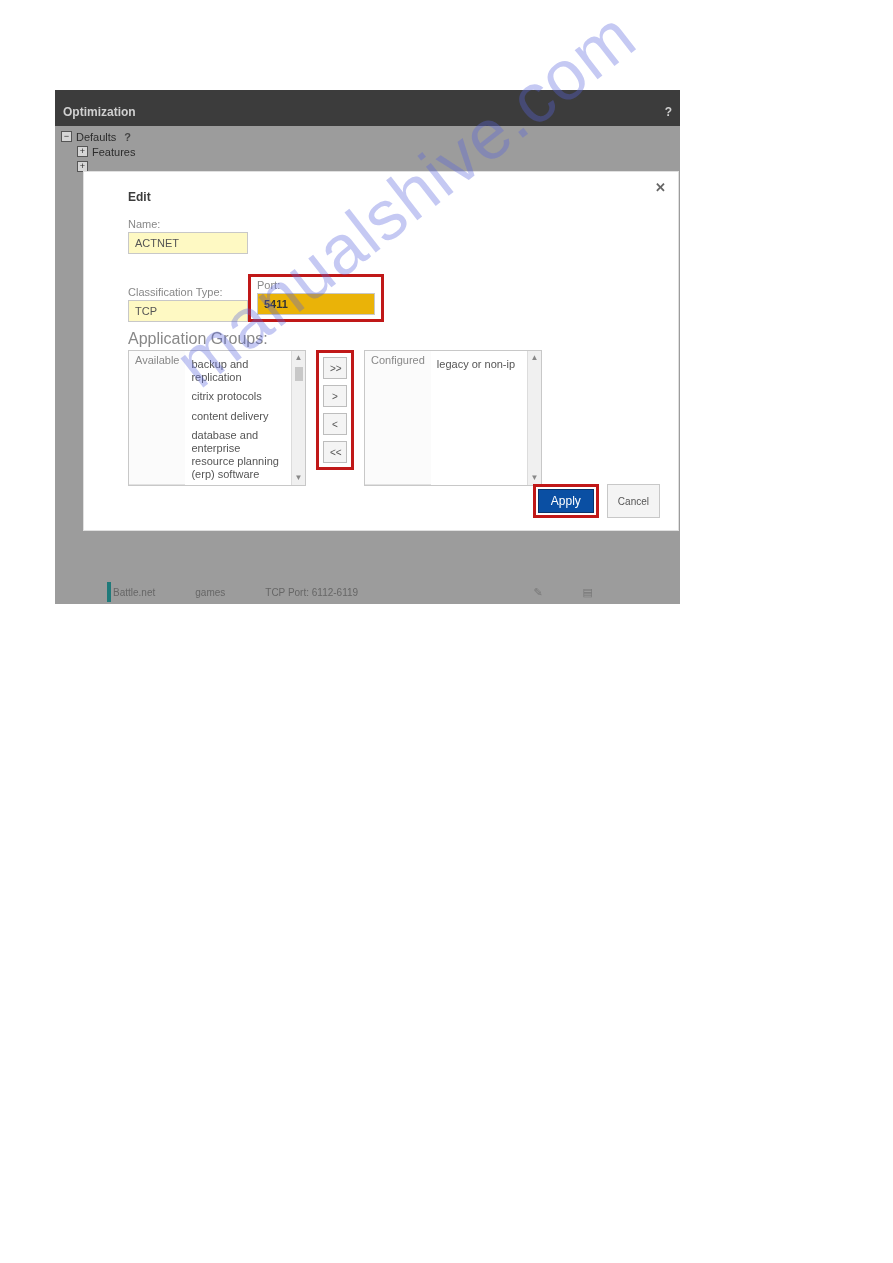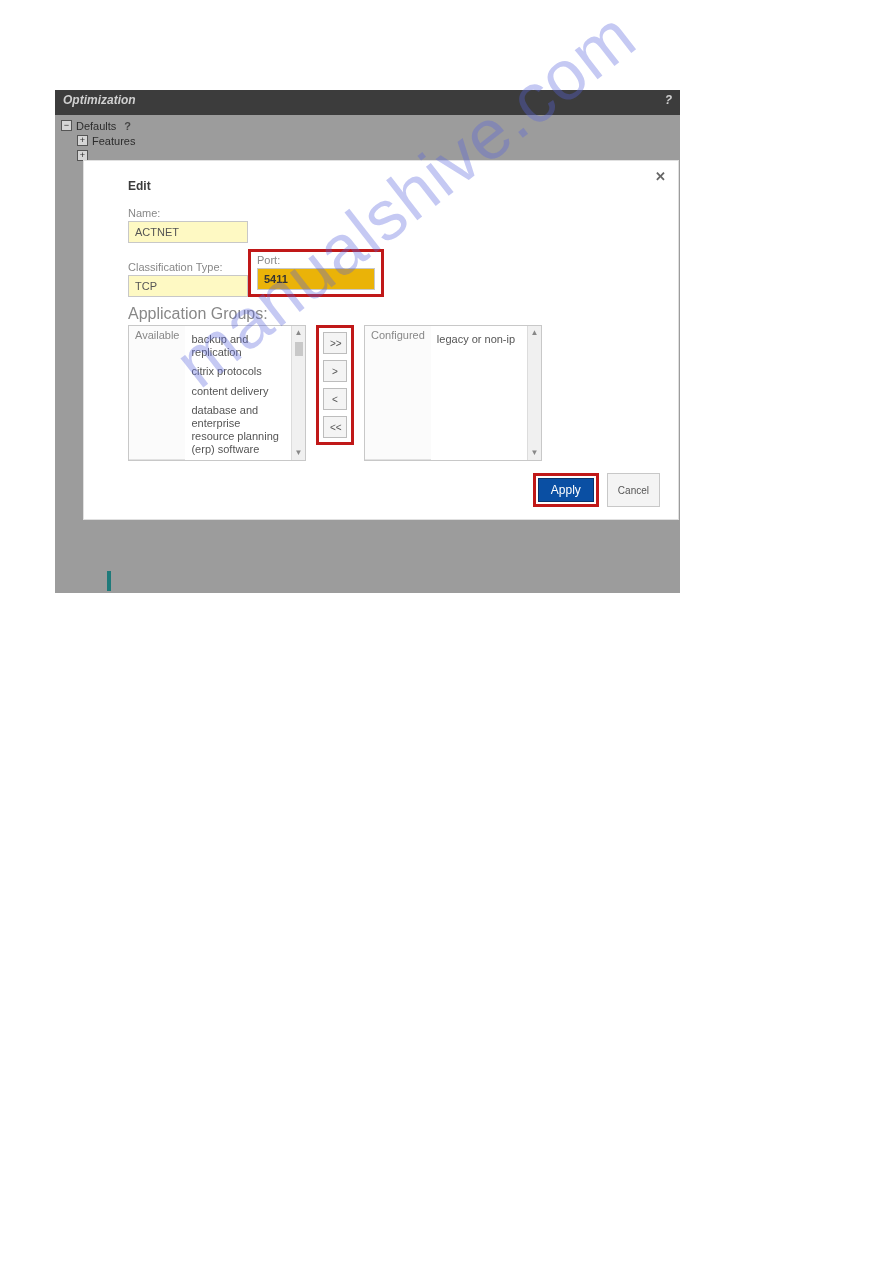--- a/index.html
+++ b/index.html
@@ -16,26 +16,25 @@
     position: absolute;
     top: 90px;
     left: 55px;
     width: 625px;
     height: 423px;
   }
   .header-bar {
     background: #3c3c3c;
     color: #d0d0d0;
     font-weight: bold;
-    height: 25px;
+    height: 36px;
     line-height: 20px;
-    padding: 0 8px;
+    padding: 12px 8px;
     display: flex;
     justify-content: space-between;
-    font-style: italic;
   }
   .tree-area {
     background: #9c9c9c;
     height: 48px;
     position: relative;
     padding: 3px 6px;
     color: #2c2c2c;
   }
   .tree-node {
     display: flex;
@@ -264,21 +263,21 @@
       <span class="tree-box">−</span>
     </div>
   </div>
 
   <div class="body-bg">
 
     <div class="dialog">
       <span class="dialog-close">✕</span>
       <div class="dialog-title">Edit</div>
 
-      <div class="form-group" style="margin-bottom:10px;">
+      <div class="form-group" style="margin-bottom:24px;">
         <span class="form-label">Name:</span>
         <input class="form-input" style="width: 120px;" readonly="" value="ACTNET">
       </div>
 
       <div class="form-row">
         <div class="form-group">
           <span class="form-label">Classification Type:</span>
           <input class="form-input" style="width: 120px;" readonly="" value="TCP">
         </div>
         <div class="port-wrap">
@@ -335,17 +334,24 @@
 
       <div class="dialog-footer">
         <span class="btn-apply-wrap">
           <button class="btn-apply">Apply</button>
         </span>
         <button class="btn-cancel">Cancel</button>
       </div>
     </div>
 
     <div class="bg-row-accent"></div>
+    <div class="bg-row">
+      <span>Battle.net</span>
+      <span>games</span>
+      <span>TCP Port: 6112-6119</span>
+      <span class="edit-icon" style="margin-left:auto;">✎</span>
+      <span class="action-icon">▤</span>
+    </div>
 
   </div>
 </div>
 
 <div class="watermark">manualshive.com</div>
 
 </body></html>

